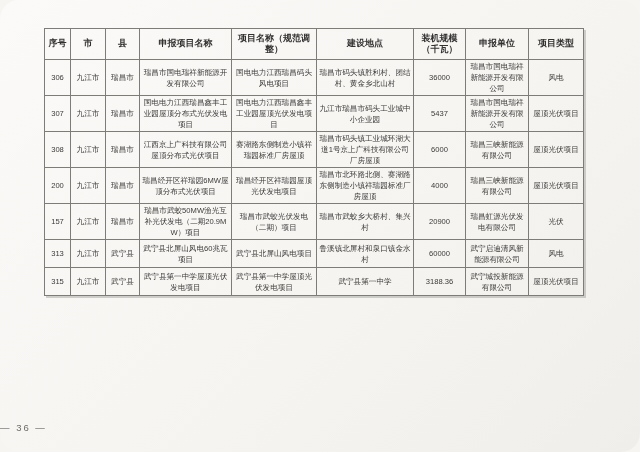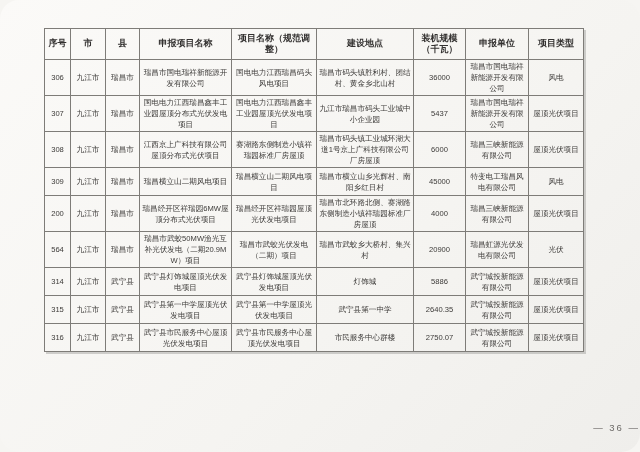--- a/index.html
+++ b/index.html
@@ -59,21 +59,21 @@
   col.c-adjusted { width: 85px; }
   col.c-site     { width: 97px; }
   col.c-capacity { width: 52px; }
   col.c-unit     { width: 63px; }
   col.c-type     { width: 55px; }
   .page-number {
     position: absolute;
     left: 0;
     width: 100%;
     top: 422px;
-    text-align: right;
+    text-align: left;
     font-size: 9.5px;
     letter-spacing: 2px;
     color: #6d6b68;
   }
 </style>
 </head>
 <body>
 
 <div class="sheet">
   <table class="project-table">
@@ -129,82 +129,60 @@
           <td>九江市</td>
           <td>瑞昌市</td>
           <td>江西京上广科技有限公司屋顶分布式光伏项目</td>
           <td>赛湖路东侧制造小镇祥瑞园标准厂房屋顶</td>
           <td>瑞昌市码头镇工业城环湖大道1号京上广科技有限公司厂房屋顶</td>
           <td>6000</td>
           <td>瑞昌三峡新能源有限公司</td>
           <td>屋顶光伏项目</td>
         </tr>
         <tr>
-          <td>309</td>
-          <td>九江市</td>
-          <td>瑞昌市</td>
-          <td>瑞昌横立山二期风电项目</td>
-          <td>瑞昌横立山二期风电项目</td>
-          <td>瑞昌市横立山乡光辉村、南阳乡红日村</td>
-          <td>45000</td>
-          <td>特变电工瑞昌风电有限公司</td>
-          <td>风电</td>
-        </tr>
-        <tr>
           <td>200</td>
           <td>九江市</td>
           <td>瑞昌市</td>
           <td>瑞昌经开区祥瑞园6MW屋顶分布式光伏项目</td>
           <td>瑞昌经开区祥瑞园屋顶光伏发电项目</td>
           <td>瑞昌市北环路北侧、赛湖路东侧制造小镇祥瑞园标准厂房屋顶</td>
           <td>4000</td>
           <td>瑞昌三峡新能源有限公司</td>
           <td>屋顶光伏项目</td>
         </tr>
         <tr>
-          <td>564</td>
+          <td>157</td>
           <td>九江市</td>
           <td>瑞昌市</td>
           <td>瑞昌市武蛟50MW渔光互补光伏发电（二期20.9MW）项目</td>
           <td>瑞昌市武蛟光伏发电（二期）项目</td>
           <td>瑞昌市武蛟乡大桥村、集兴村</td>
           <td>20900</td>
           <td>瑞昌虹源光伏发电有限公司</td>
           <td>光伏</td>
         </tr>
         <tr>
-          <td>314</td>
+          <td>313</td>
           <td>九江市</td>
           <td>武宁县</td>
-          <td>武宁县灯饰城屋顶光伏发电项目</td>
-          <td>武宁县灯饰城屋顶光伏发电项目</td>
-          <td>灯饰城</td>
-          <td>5886</td>
-          <td>武宁城投新能源有限公司</td>
-          <td>屋顶光伏项目</td>
+          <td>武宁县北屏山风电60兆瓦项目</td>
+          <td>武宁县北屏山风电项目</td>
+          <td>鲁溪镇北屏村和泉口镇金水村</td>
+          <td>60000</td>
+          <td>武宁启迪清风新能源有限公司</td>
+          <td>风电</td>
         </tr>
         <tr>
           <td>315</td>
           <td>九江市</td>
           <td>武宁县</td>
           <td>武宁县第一中学屋顶光伏发电项目</td>
           <td>武宁县第一中学屋顶光伏发电项目</td>
           <td>武宁县第一中学</td>
-          <td>2640.35</td>
-          <td>武宁城投新能源有限公司</td>
-          <td>屋顶光伏项目</td>
-        </tr>
-        <tr>
-          <td>316</td>
-          <td>九江市</td>
-          <td>武宁县</td>
-          <td>武宁县市民服务中心屋顶光伏发电项目</td>
-          <td>武宁县市民服务中心屋顶光伏发电项目</td>
-          <td>市民服务中心群楼</td>
-          <td>2750.07</td>
+          <td>3188.36</td>
           <td>武宁城投新能源有限公司</td>
           <td>屋顶光伏项目</td>
         </tr>
       </tbody>
   </table>
 
   <div class="page-number">— 36 —</div>
 </div>
 
 </body></html>

